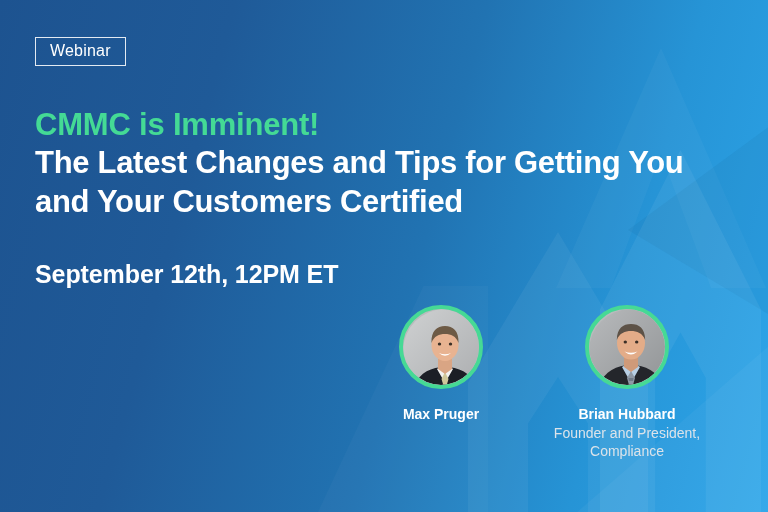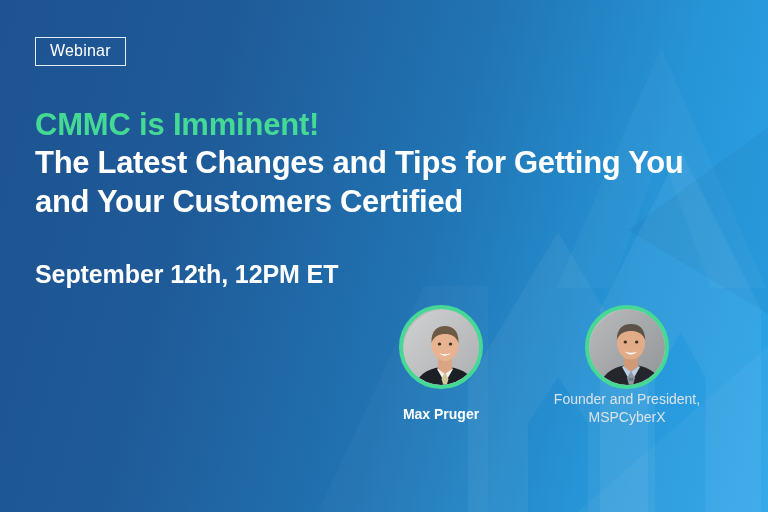--- a/index.html
+++ b/index.html
@@ -262,17 +262,18 @@
               <path d="M27.8 31 C28 19 34 15 42 15 C50 15 56 19 56.2 31 C53.5 24 48 22 42 22 C36 22 30.5 24 27.8 31 Z" fill="#5d5247"></path>
 
               <ellipse cx="36.3" cy="33" rx="1.7" ry="1.5" fill="#3a2f26"></ellipse>
               <ellipse cx="47.7" cy="33" rx="1.7" ry="1.5" fill="#3a2f26"></ellipse>
 
               <path d="M35.5 42.5 Q42 48.5 48.5 42.5 Q42 45 35.5 42.5 Z" fill="#ffffff"></path>
             </g>
           </svg>
         </div>
       </div>
-      <div class="sp-title">Founder and President, MSPCyberX</div>
+      <div class="sp-name">Brian Hubbard</div>
+      <div class="sp-title">Founder and President, Compliance</div>
     </div>
 
   </div>
 </div>
 
 </body></html>

